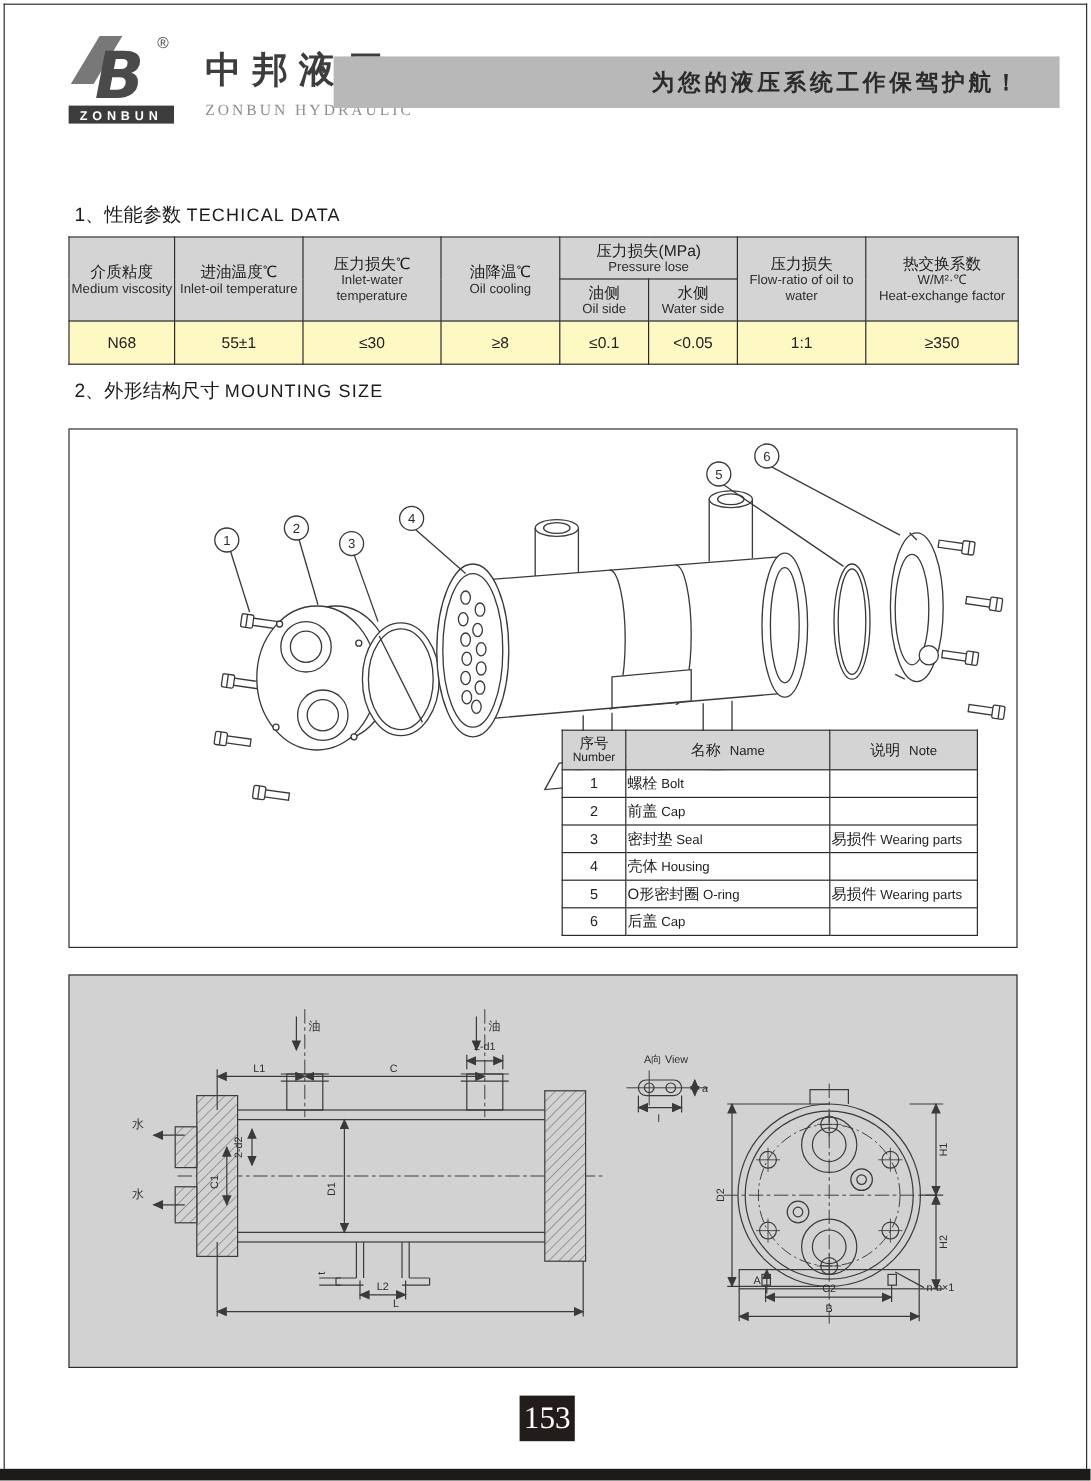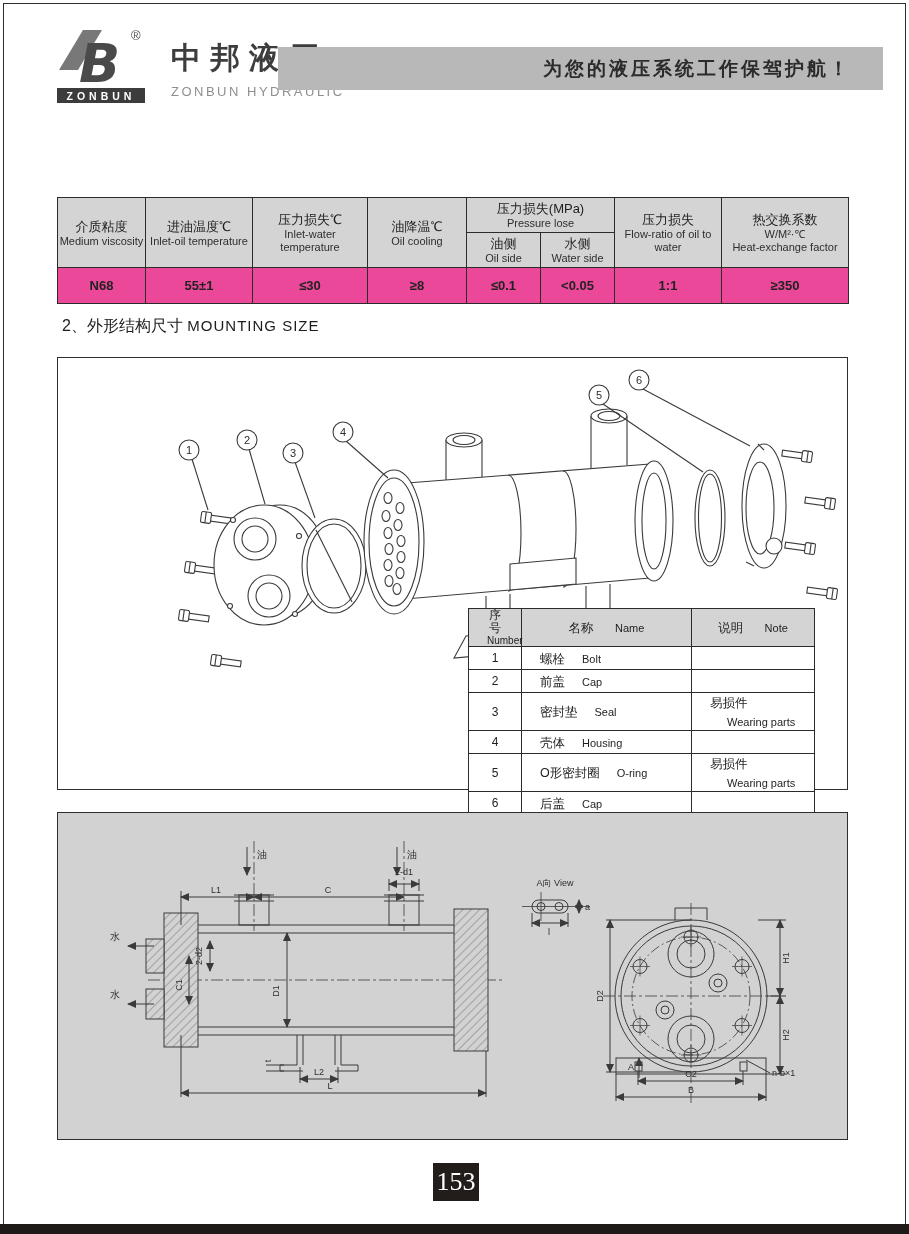--- a/index.html
+++ b/index.html
@@ -6,50 +6,50 @@
   .page{position:relative;width:909px;height:1234px;background:#fff;overflow:hidden;
         font-family:"Liberation Sans",sans-serif;color:#222;}
   .frame{position:absolute;left:3px;top:3px;right:3px;bottom:10px;
          border:1px solid #2e2e2e;border-bottom:none;pointer-events:none;}
   .footer-bar{position:absolute;left:0;right:0;bottom:0;height:10px;background:#1d1a17;}
 
   
   .logo-wrap{position:absolute;left:57px;top:24px;display:flex;align-items:flex-start;}
   .brand-block{margin-left:14px;padding-top:14px;}
   .brand-cn{font-size:30px;font-weight:bold;color:#3d3d3d;letter-spacing:9px;white-space:nowrap;}
-  .brand-en{font-size:13px;color:#8f8f8f;letter-spacing:2.5px;margin-top:5px;}
+  .brand-en{font-size:13px;color:#8f8f8f;letter-spacing:2.5px;margin-top:5px;font-family:Liberation Serif, serif;}
   .banner{position:absolute;left:278px;top:47px;width:605px;height:43px;background:#b8b8b8;
           display:flex;align-items:center;justify-content:flex-end;padding-right:32px;box-sizing:border-box;}
   .banner span{font-size:19px;font-weight:bold;color:#2b2b2b;letter-spacing:3px;}
 
   .section-title{position:absolute;left:62px;top:140px;font-size:17px;color:#1c1c1c;letter-spacing:1px;}
   .sub-heading{position:absolute;font-size:16px;color:#1c1c1c;}
   .sub-heading .en{font-size:15px;letter-spacing:1px;}
 
   
   table.t1{position:absolute;left:57px;top:197px;width:791px;border-collapse:collapse;table-layout:fixed;}
   table.t1 th,table.t1 td{border:1px solid #2b2b2b;text-align:center;vertical-align:middle;padding:2px 1px;}
   table.t1 th{background:#d4d4d4;font-weight:normal;}
   .h-cn{font-size:13px;color:#1d1d1d;line-height:17px;}
   .h-en{font-size:11px;color:#2e2e2e;line-height:13px;}
-  table.t1 td{font-size:13px;height:31px;background:#ec4899;font-weight:bold;}
+  table.t1 td{font-size:13px;height:31px;background:#fef9c3;}
   .row-group{height:30px;}  .row-sub{height:35px;}
 
   
   .box{position:absolute;left:57px;border:1px solid #2e2e2e;box-sizing:border-box;}
   .box1{top:357px;width:791px;height:433px;background:#fff;}
   .box2{top:812px;width:791px;height:328px;background:#d2d2d2;}
 
   
   table.parts{position:absolute;left:410px;top:250px;width:346px;border-collapse:collapse;table-layout:fixed;}
-  table.parts th,table.parts td{border:1px solid #2b2b2b;padding:0 18px;vertical-align:middle;}
+  table.parts th,table.parts td{border:1px solid #2b2b2b;padding:0 1px;vertical-align:middle;}
   table.parts th{background:#d4d4d4;font-weight:normal;height:32px;text-align:center;}
   table.parts td{height:22px;background:#fff;}
   .p-no{text-align:center;font-size:12px;}
-  .p-cn{font-size:12.5px;}  .p-en{font-size:11px;margin-left:17px;color:#1e1e1e;}
+  .p-cn{font-size:12.5px;}  .p-en{font-size:11px;margin-left:3px;color:#1e1e1e;}
   .p-stack .cn{font-size:12px;line-height:13px;}  .p-stack .en{font-size:10px;line-height:11px;}
 
   
   svg{display:block;}
   .lbl{font-family:"Liberation Sans",sans-serif;font-size:9px;fill:#2d2d2d;}
   .lblc{font-family:"Liberation Sans",sans-serif;font-size:10px;fill:#2d2d2d;}
   .callout-num{font-family:"Liberation Sans",sans-serif;font-size:11px;fill:#2d2d2d;}
 
   .page-num{position:absolute;left:433px;top:1163px;width:46px;height:38px;background:#221d1a;
             color:#fff;display:flex;align-items:center;justify-content:center;
@@ -71,20 +71,24 @@
     </svg>
     <div class="brand-block">
       <div class="brand-cn">中邦液压</div>
       <div class="brand-en">ZONBUN HYDRAULIC</div>
     </div>
   </div>
   <div class="banner">
     <span>为您的液压系统工作保驾护航！</span>
   </div>
 
+  <div class="sub-heading" style="left:62px;top:169px;">
+    <span>1、性能参数</span>
+    <span class="en">TECHICAL DATA</span>
+  </div>
 
   <table class="t1">
     <colgroup>
         <col style="width:88px">
         <col style="width:107px">
         <col style="width:115px">
         <col style="width:99px">
       <col style="width:74px">
         <col style="width:74px">
         <col style="width:107px">

